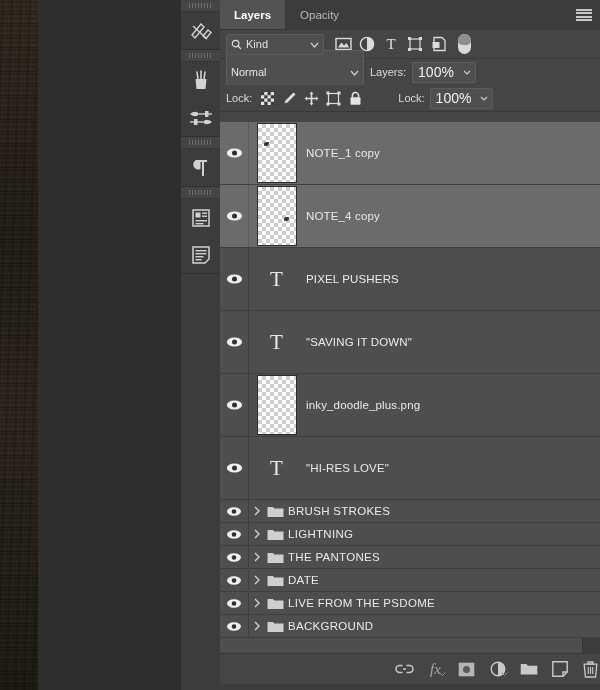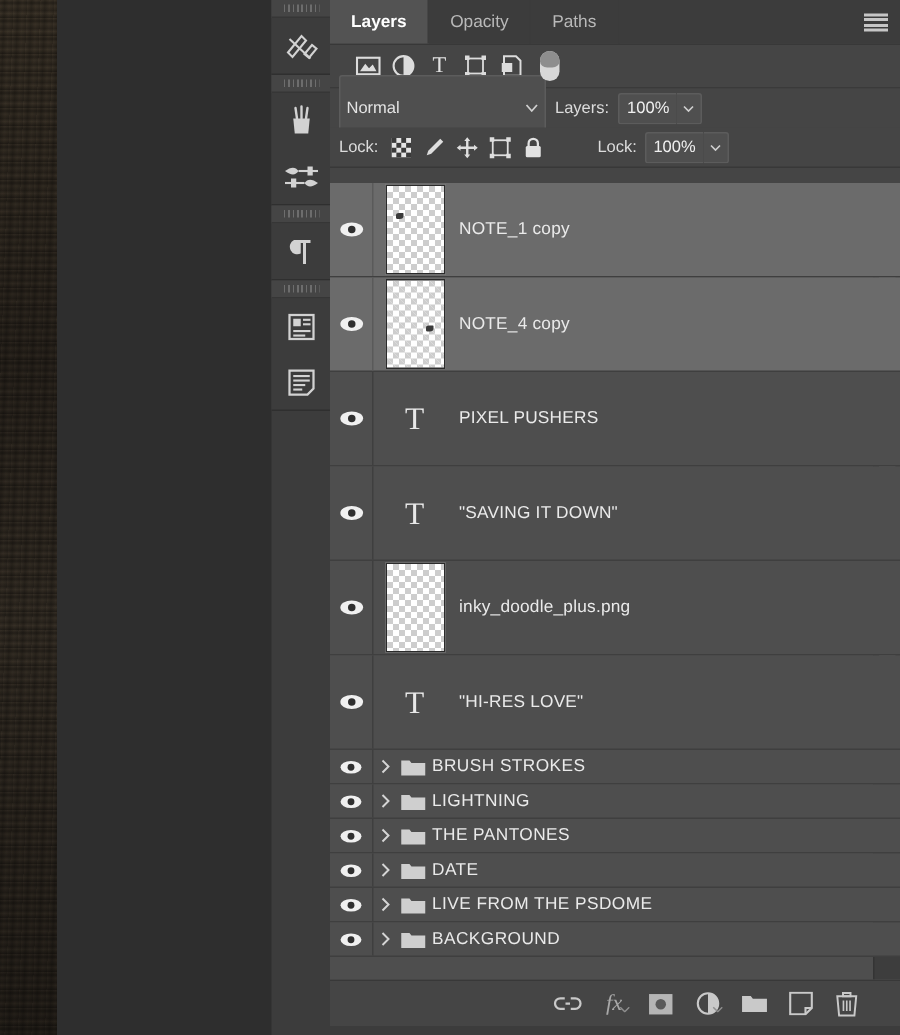--- a/index.html
+++ b/index.html
@@ -116,21 +116,21 @@
   }
   .blend-select {
     width: 128px; height: 19px; background: #4f4f4f; border: 1px solid #5c5c5c;
     border-radius: 2px; display: flex; align-items: center; padding: 12px 4px;
     font-size: 11px; color: #e4e4e4; cursor: pointer;
   }
   .blend-select .chev { margin-left: auto; }
   .lbl { font-size: 11px; color: #dcdcdc; }
   .numbox {
     height: 19px; background: #4f4f4f; border: 1px solid #5c5c5c; border-radius: 2px;
-    display: flex; align-items: center; padding: 0 5px; font-size: 11px; color: #f0f0f0;
+    display: flex; align-items: center; padding: 0 5px; font-size: 14px; color: #f0f0f0;
     cursor: text;
   }
   .stepper {
     width: 16px; height: 19px; background: #4f4f4f; border: 1px solid #5c5c5c;
     border-left: none; border-radius: 0 2px 2px 0;
     display: flex; align-items: center; justify-content: center; cursor: pointer;
   }
   .numwrap { display: flex; align-items: center; }
   .numwrap .numbox { border-right: none; border-radius: 2px 0 0 2px; }
 
@@ -204,21 +204,21 @@
 
   .grp-arrow {
     width: 15px; display: flex; align-items: center; justify-content: center;
     flex: none; cursor: pointer;
   }
   .folder-ic { width: 22px; display: flex; align-items: center; justify-content: center; flex: none; }
 
   
   .bottombar {
     height: 30px; flex: none; background: #454545; border-top: 1px solid #383838;
-    display: flex; align-items: center; justify-content: flex-end; padding-right: 26px; gap: 12px;
+    display: flex; align-items: center; justify-content: flex-end; padding-right: 0; gap: 12px;
   }
   .bbtn { width: 19px; height: 19px; display: flex; align-items: center; justify-content: center; cursor: pointer; position: relative; }
   .minichev { position: absolute; bottom: -1px; right: -1px; }
   .footer-strip { height: 6px; background: #3c3c3c; flex: none; }
 </style>
 </head>
 <body>
 
 <div id="app">
 
@@ -303,33 +303,42 @@
 
   <div class="panel">
 
     <div class="tabbar">
       <div class="tab active">
         <span>Layers</span>
       </div>
       <div class="tab">
         <span>Opacity</span>
       </div>
-      <div class="tab">
-        <span>Paths</span>
-      </div>
       <div class="tabbar-fill"></div>
       <div class="menu-btn">
         <span></span>
           <span></span>
           <span></span>
           <span></span>
       </div>
     </div>
 
     <div class="filterrow">
+      <div class="kind-select">
+        <svg width="11" height="11" viewBox="0 0 11 11">
+          <circle cx="4.6" cy="4.6" r="3.3" fill="none" stroke="#dcdcdc" stroke-width="1.2"></circle>
+          <line x1="7" y1="7" x2="10" y2="10" stroke="#dcdcdc" stroke-width="1.3"></line>
+        </svg>
+        <span>Kind</span>
+        <span class="chev">
+          <svg width="9" height="6" viewBox="0 0 9 6">
+              <path d="M1 1 L4.5 5 L8 1" fill="none" stroke="#cfcfcf" stroke-width="1.2"></path>
+            </svg>
+        </span>
+      </div>
 
       <div class="ficons">
         <div class="ficon">
           <svg width="17" height="14" viewBox="0 0 17 14">
             <rect x="1" y="1.5" width="15" height="11" fill="none" stroke="#dcdcdc" stroke-width="1.4"></rect>
             <path d="M3 10.5 L6.5 5.5 L9 8.5 L11.5 6 L14 10.5 Z" fill="#dcdcdc"></path>
           </svg>
         </div>
         <div class="ficon">
           <svg width="16" height="16" viewBox="0 0 16 16">

